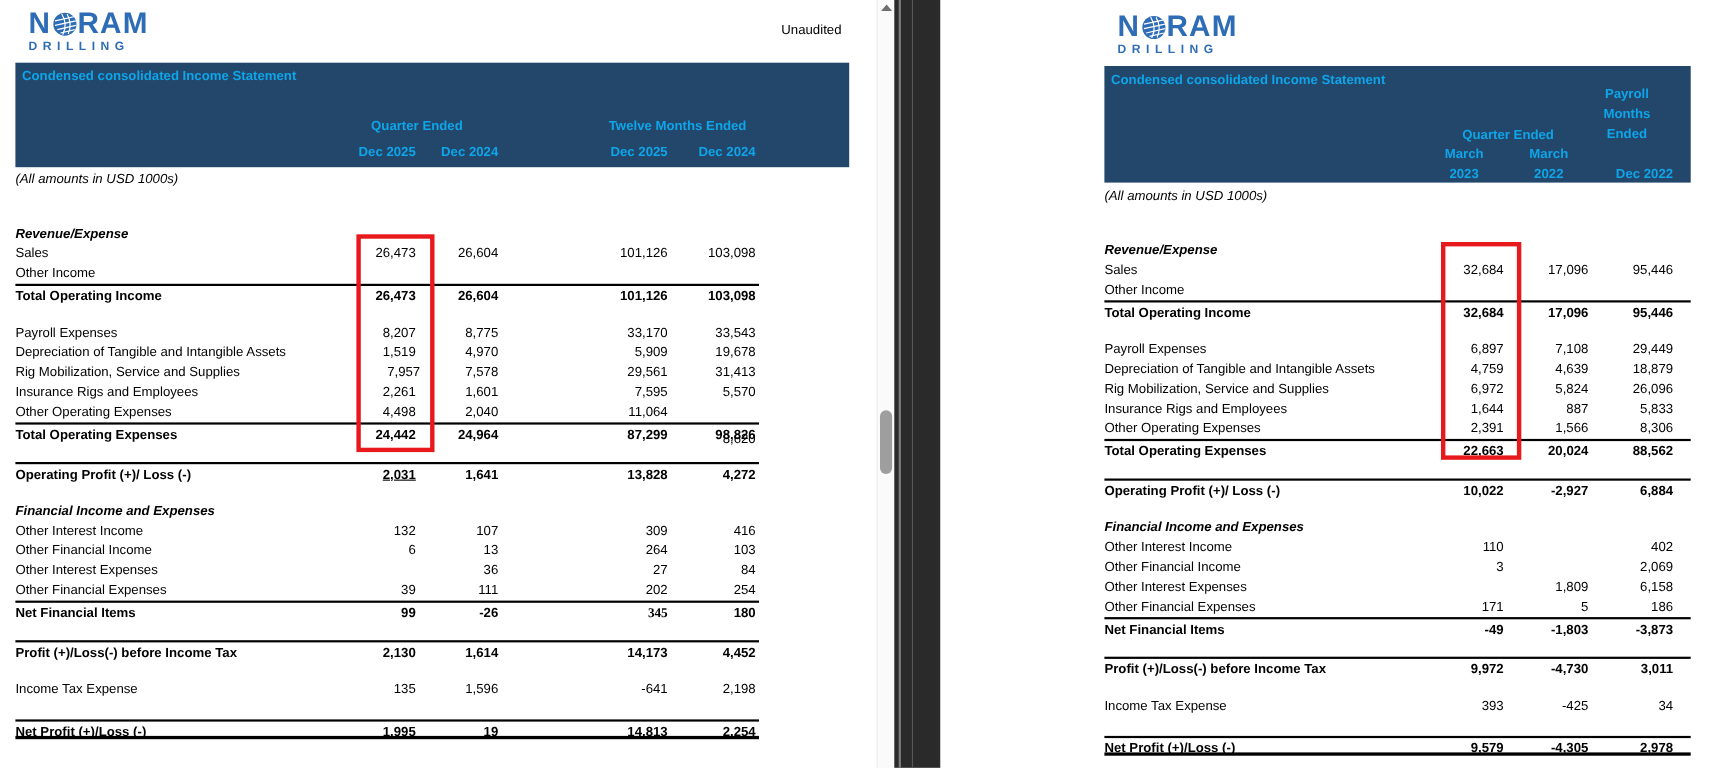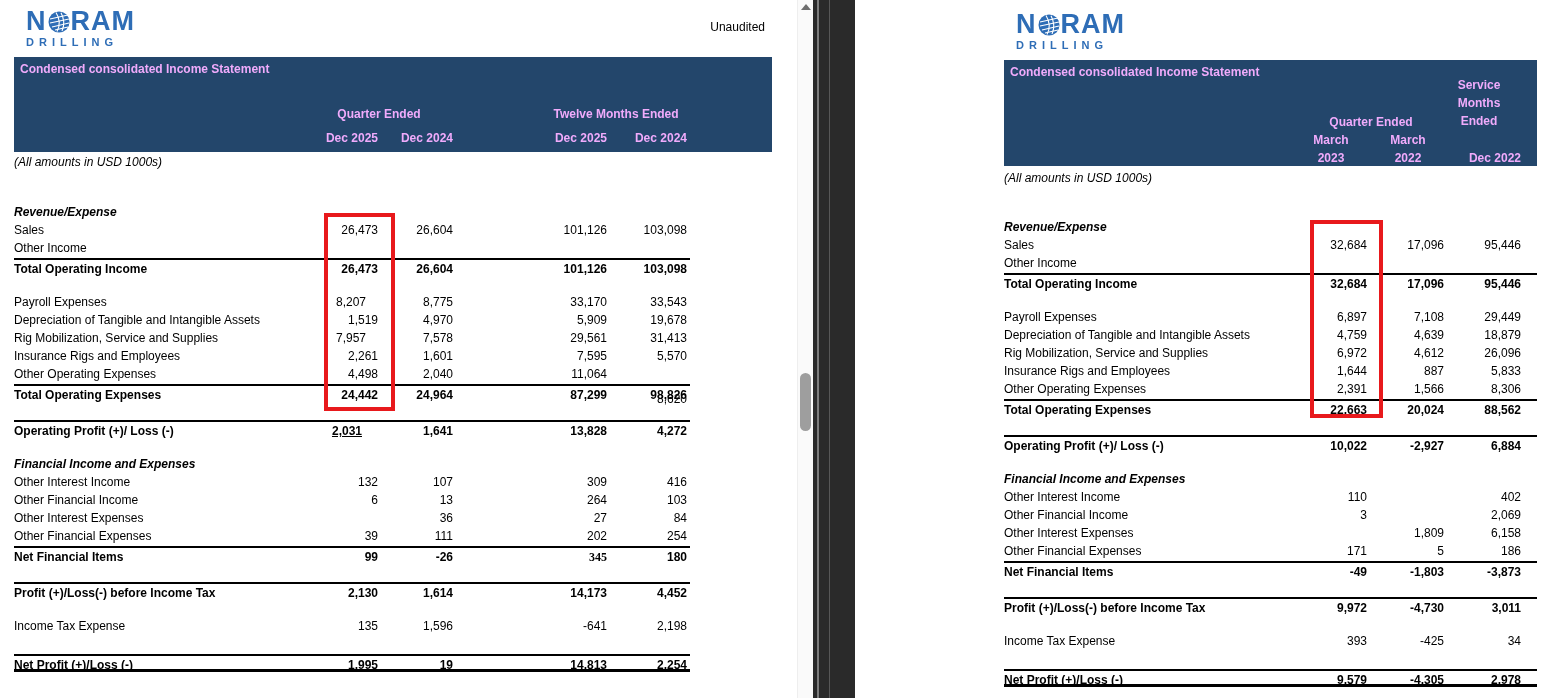--- a/index.html
+++ b/index.html
@@ -14,21 +14,21 @@
   #left-pane{left:0;width:797px;}
   #right-pane{left:855px;width:711px;}
 
   
   .logo{position:absolute;line-height:1;}
   .logo .word{font-weight:bold;font-size:27px;letter-spacing:1px;color:#2e6db6;display:flex;align-items:center;}
   .logo .globe{display:inline-block;width:22px;height:22px;margin:0 1px;}
   .logo .sub{font-weight:bold;font-size:11px;letter-spacing:5px;color:#2e6db6;margin-top:2px;}
 
   
-  .band{position:absolute;background:#23466b;color:#f0abfc;font-weight:bold;font-size:12px;}
+  .band{position:absolute;background:#23466b;color:#0ea5e9;font-weight:bold;font-size:12px;}
   .band .btitle{position:absolute;top:5px;left:6px;white-space:nowrap;}
   .band .abs{position:absolute;white-space:nowrap;}
   .band .ctr{transform:translateX(-50%);}
   .band .ralign{text-align:right;}
 
   
   .subtitle{position:absolute;font-style:italic;font-size:12px;white-space:nowrap;}
 
   
   .tbl{position:absolute;}
@@ -109,35 +109,35 @@
       <div class="trow total">
         <span class="rlabel">Total Operating Income</span>
         <span class="rval" style="right: 312px;">26,473</span>
         <span class="rval" style="right: 237px;">26,604</span>
         <span class="rval" style="right: 83px;">101,126</span>
         <span class="rval" style="right: 3px;">103,098</span>
       </div>
       <div class="trow gap"></div>
       <div class="trow item">
         <span class="rlabel">Payroll Expenses</span>
-        <span class="rval" style="right: 324px;">8,207</span>
+        <span class="rval" style="right: 312px;">8,207</span>
         <span class="rval" style="right: 237px;">8,775</span>
         <span class="rval" style="right: 83px;">33,170</span>
         <span class="rval" style="right: 3px;">33,543</span>
       </div>
       <div class="trow item">
         <span class="rlabel">Depreciation of Tangible and Intangible Assets</span>
         <span class="rval" style="right: 312px;">1,519</span>
         <span class="rval" style="right: 237px;">4,970</span>
         <span class="rval" style="right: 83px;">5,909</span>
         <span class="rval" style="right: 3px;">19,678</span>
       </div>
       <div class="trow item">
         <span class="rlabel">Rig Mobilization, Service and Supplies</span>
-        <span class="rval" style="right: 324px; margin-left: 36px;">7,957</span>
+        <span class="rval" style="right: 308px; margin-left: 36px;">7,957</span>
         <span class="rval" style="right: 237px;">7,578</span>
         <span class="rval" style="right: 83px;">29,561</span>
         <span class="rval" style="right: 3px;">31,413</span>
       </div>
       <div class="trow item">
         <span class="rlabel">Insurance Rigs and Employees</span>
         <span class="rval" style="right: 312px;">2,261</span>
         <span class="rval" style="right: 237px;">1,601</span>
         <span class="rval" style="right: 83px;">7,595</span>
         <span class="rval" style="right: 3px;">5,570</span>
@@ -152,21 +152,21 @@
       <div class="trow total">
         <span class="rlabel">Total Operating Expenses</span>
         <span class="rval" style="right: 312px;">24,442</span>
         <span class="rval" style="right: 237px;">24,964</span>
         <span class="rval" style="right: 83px;">87,299</span>
         <span class="rval" style="right: 3px;">98,826</span>
       </div>
       <div class="trow gap"></div>
       <div class="trow total">
         <span class="rlabel">Operating Profit (+)/ Loss (-)</span>
-        <span class="rval" style="right: 328px; text-decoration: underline;">2,031</span>
+        <span class="rval" style="right: 312px; text-decoration: underline;">2,031</span>
         <span class="rval" style="right: 237px;">1,641</span>
         <span class="rval" style="right: 83px;">13,828</span>
         <span class="rval" style="right: 3px;">4,272</span>
       </div>
       <div class="trow gap"></div>
       <div class="trow section">
         <span class="rlabel">Financial Income and Expenses</span>
       </div>
       <div class="trow item">
         <span class="rlabel">Other Interest Income</span>
@@ -254,21 +254,21 @@
         </svg>
       </span>
       <span>RAM</span>
     </div>
     <div class="sub">DRILLING</div>
   </div>
 
   <div class="band" style="left:149px;top:60px;width:533px;height:106px;">
     <div class="btitle">Condensed consolidated Income Statement</div>
     <div class="abs ralign" style="right:8px;top:16px;width:100px;text-align:center;line-height:18px;">
-      <div>Service</div>
+      <div>Payroll</div>
       <div>Months</div>
       <div>Ended</div>
     </div>
     <div class="abs ctr" style="left:367px;top:55px;">Quarter Ended</div>
     <div class="abs ctr" style="left:327px;top:73px;">March</div>
     <div class="abs ctr" style="left:327px;top:91px;">2023</div>
     <div class="abs ctr" style="left:404px;top:73px;">March</div>
     <div class="abs ctr" style="left:404px;top:91px;">2022</div>
     <div class="abs" style="right:16px;top:91px;">Dec 2022</div>
   </div>
@@ -303,21 +303,21 @@
       </div>
       <div class="trow item">
         <span class="rlabel">Depreciation of Tangible and Intangible Assets</span>
         <span class="rval" style="right: 170px;">4,759</span>
         <span class="rval" style="right: 93px;">4,639</span>
         <span class="rval" style="right: 16px;">18,879</span>
       </div>
       <div class="trow item">
         <span class="rlabel">Rig Mobilization, Service and Supplies</span>
         <span class="rval" style="right: 170px;">6,972</span>
-        <span class="rval" style="right: 93px;">4,612</span>
+        <span class="rval" style="right: 93px;">5,824</span>
         <span class="rval" style="right: 16px;">26,096</span>
       </div>
       <div class="trow item">
         <span class="rlabel">Insurance Rigs and Employees</span>
         <span class="rval" style="right: 170px;">1,644</span>
         <span class="rval" style="right: 93px;">887</span>
         <span class="rval" style="right: 16px;">5,833</span>
       </div>
       <div class="trow item">
         <span class="rlabel">Other Operating Expenses</span>

